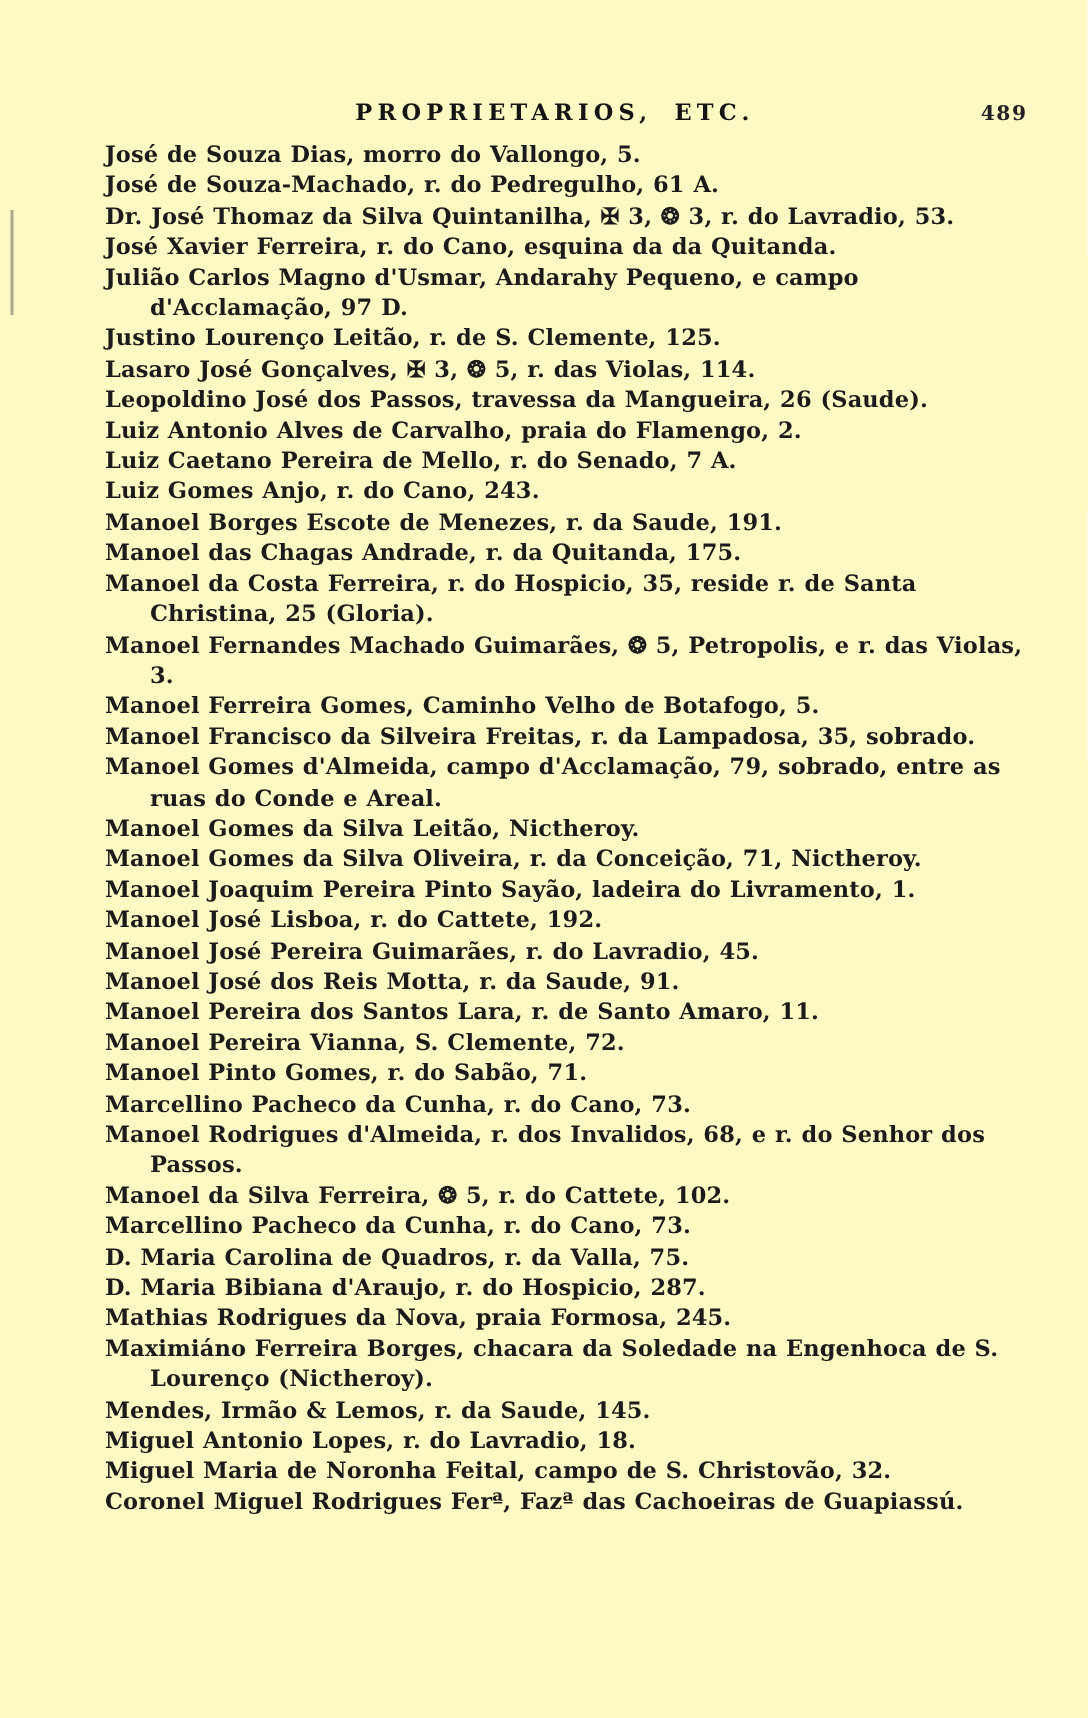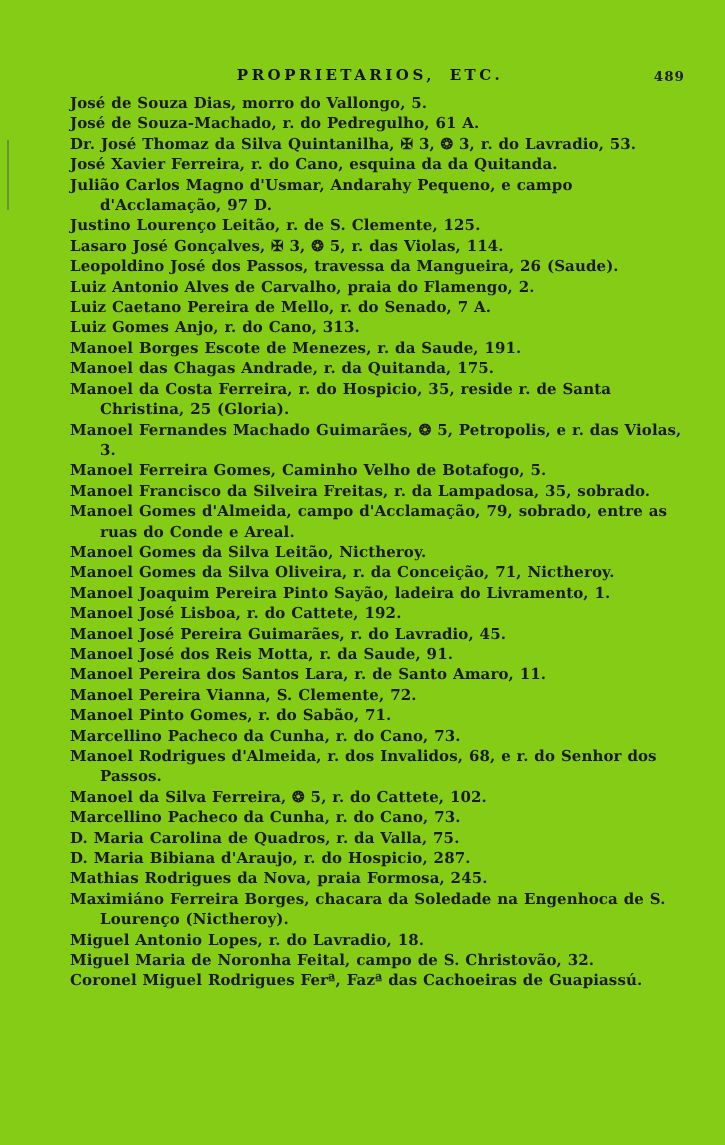--- a/index.html
+++ b/index.html
@@ -4,21 +4,21 @@
 <style>
   html, body {
     margin: 0;
     padding: 0;
     background: #ffffff;
   }
   .page {
     position: relative;
     width: 725px;
     height: 1145px;
-    background: #84cc16;
+    background: #fef9c3;
     overflow: hidden;
     font-family: "DejaVu Serif", "Liberation Serif", serif;
     color: #1b1b1b;
   }
   
   .page::before {
     content: "";
     position: absolute;
     left: 7px; top: 140px;
     width: 2px; height: 70px;
@@ -83,21 +83,21 @@
       <p class="entry">José de Souza Dias, morro do Vallongo, 5.</p>
       <p class="entry">José de Souza-Machado, r. do Pedregulho, 61 A.</p>
       <p class="entry">Dr. José Thomaz da Silva Quintanilha, ✠ 3, ❂ 3, r. do Lavradio, 53.</p>
       <p class="entry">José Xavier Ferreira, r. do Cano, esquina da da Quitanda.</p>
       <p class="entry">Julião Carlos Magno d'Usmar, Andarahy Pequeno, e campo d'Acclamação, 97 D.</p>
       <p class="entry">Justino Lourenço Leitão, r. de S. Clemente, 125.</p>
       <p class="entry">Lasaro José Gonçalves, ✠ 3, ❂ 5, r. das Violas, 114.</p>
       <p class="entry">Leopoldino José dos Passos, travessa da Mangueira, 26 (Saude).</p>
       <p class="entry">Luiz Antonio Alves de Carvalho, praia do Flamengo, 2.</p>
       <p class="entry">Luiz Caetano Pereira de Mello, r. do Senado, 7 A.</p>
-      <p class="entry">Luiz Gomes Anjo, r. do Cano, 313.</p>
+      <p class="entry">Luiz Gomes Anjo, r. do Cano, 243.</p>
       <p class="entry">Manoel Borges Escote de Menezes, r. da Saude, 191.</p>
       <p class="entry">Manoel das Chagas Andrade, r. da Quitanda, 175.</p>
       <p class="entry">Manoel da Costa Ferreira, r. do Hospicio, 35, reside r. de Santa Christina, 25 (Gloria).</p>
       <p class="entry">Manoel Fernandes Machado Guimarães, ❂ 5, Petropolis, e r. das Violas, 3.</p>
       <p class="entry">Manoel Ferreira Gomes, Caminho Velho de Botafogo, 5.</p>
       <p class="entry">Manoel Francisco da Silveira Freitas, r. da Lampadosa, 35, sobrado.</p>
       <p class="entry">Manoel Gomes d'Almeida, campo d'Acclamação, 79, sobrado, entre as ruas do Conde e Areal.</p>
       <p class="entry">Manoel Gomes da Silva Leitão, Nictheroy.</p>
       <p class="entry">Manoel Gomes da Silva Oliveira, r. da Conceição, 71, Nictheroy.</p>
       <p class="entry">Manoel Joaquim Pereira Pinto Sayão, ladeira do Livramento, 1.</p>
@@ -108,17 +108,18 @@
       <p class="entry">Manoel Pereira Vianna, S. Clemente, 72.</p>
       <p class="entry">Manoel Pinto Gomes, r. do Sabão, 71.</p>
       <p class="entry">Marcellino Pacheco da Cunha, r. do Cano, 73.</p>
       <p class="entry">Manoel Rodrigues d'Almeida, r. dos Invalidos, 68, e r. do Senhor dos Passos.</p>
       <p class="entry">Manoel da Silva Ferreira, ❂ 5, r. do Cattete, 102.</p>
       <p class="entry">Marcellino Pacheco da Cunha, r. do Cano, 73.</p>
       <p class="entry">D. Maria Carolina de Quadros, r. da Valla, 75.</p>
       <p class="entry">D. Maria Bibiana d'Araujo, r. do Hospicio, 287.</p>
       <p class="entry">Mathias Rodrigues da Nova, praia Formosa, 245.</p>
       <p class="entry">Maximiáno Ferreira Borges, chacara da Soledade na Engenhoca de S. Lourenço (Nictheroy).</p>
+      <p class="entry">Mendes, Irmão &amp; Lemos, r. da Saude, 145.</p>
       <p class="entry">Miguel Antonio Lopes, r. do Lavradio, 18.</p>
       <p class="entry">Miguel Maria de Noronha Feital, campo de S. Christovão, 32.</p>
       <p class="entry">Coronel Miguel Rodrigues Ferª, Fazª das Cachoeiras de Guapiassú.</p>
     </main>
 </div>
 
 </body></html>

